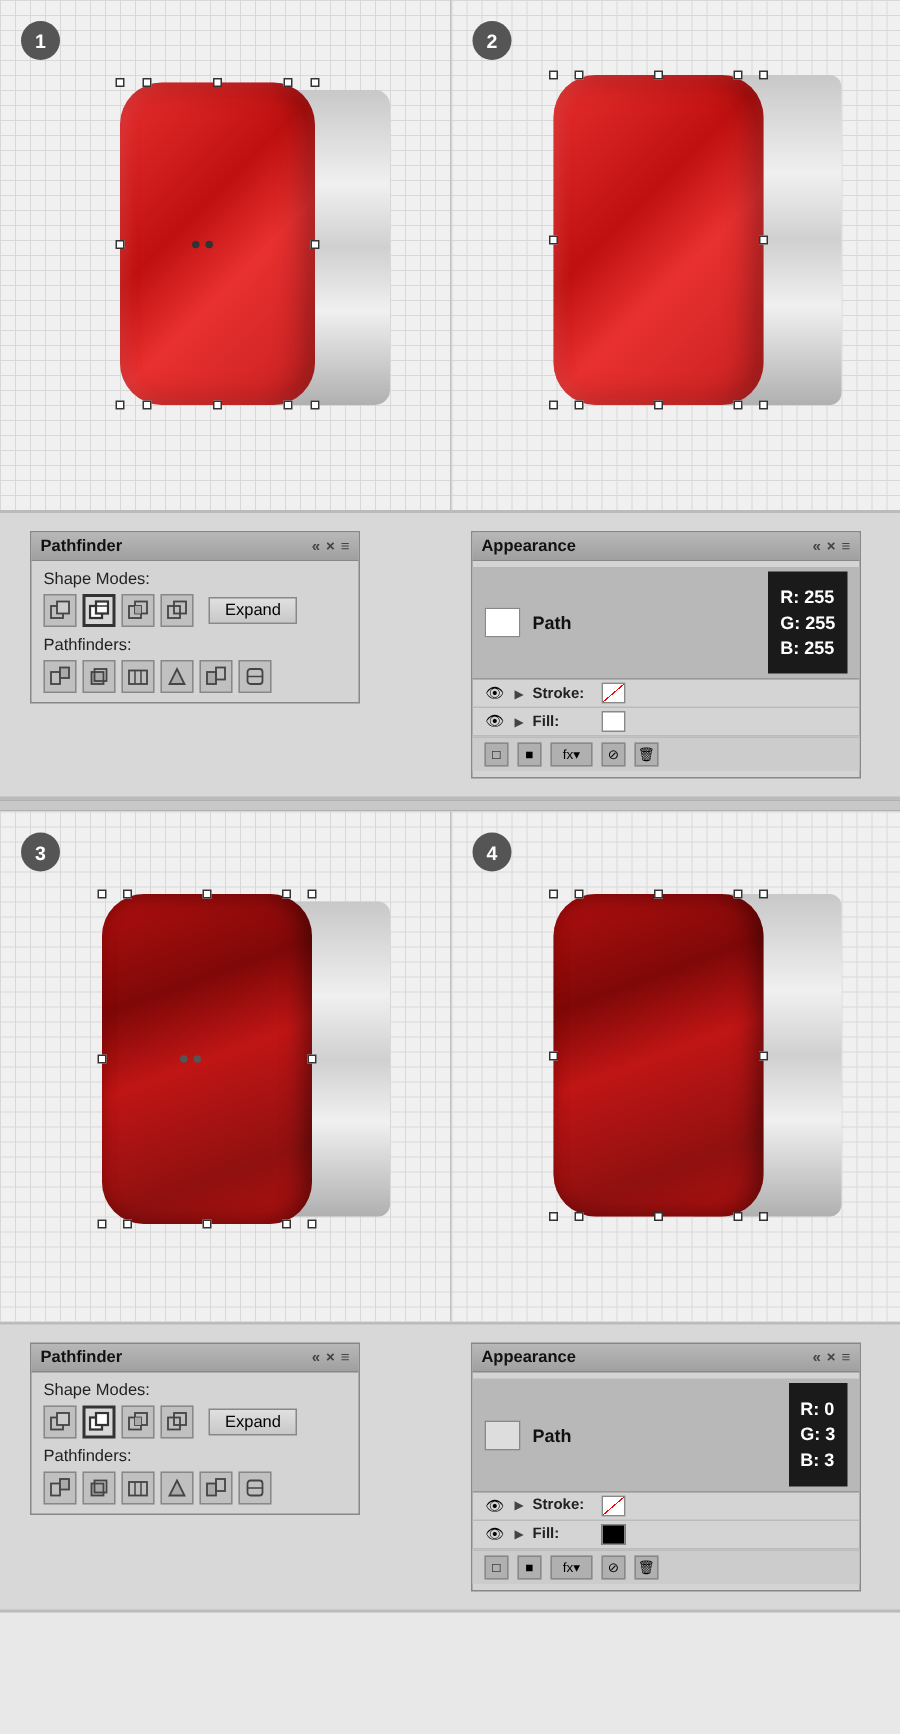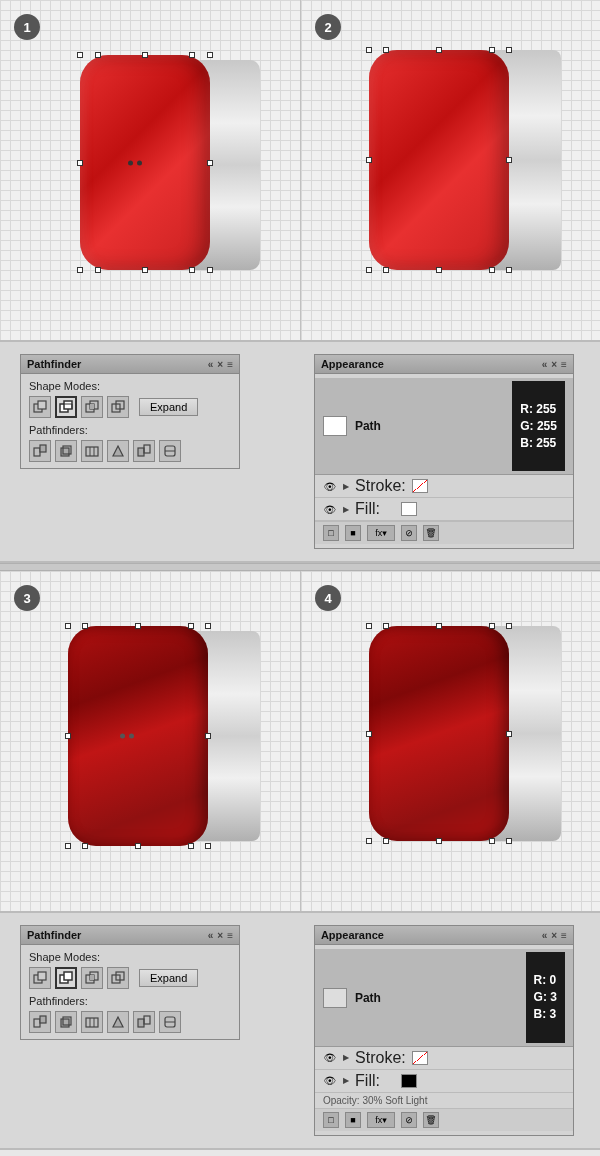--- a/index.html
+++ b/index.html
@@ -190,21 +190,21 @@
     .path-label {
       font-size: 12px;
       font-weight: bold;
       color: #111;
       flex: 1;
     }
 
     .rgb-box {
       background: #1a1a1a;
       color: white;
-      padding: 20px 8px;
+      padding: 9px 8px;
       font-size: 12px;
       font-weight: bold;
       line-height: 1.4;
     }
 
     .appearance-row {
       display: flex;
       align-items: center;
       padding: 2px 8px;
       border-bottom: 1px solid #bbb;
@@ -219,22 +219,22 @@
       justify-content: center;
       font-size: 10px;
     }
 
     .arrow-icon {
       font-size: 8px;
       color: #444;
     }
 
     .row-label {
-      font-size: 16px;
-      font-weight: normal;
+      font-size: 10px;
+      font-weight: bold;
       color: #222;
       min-width: 40px;
     }
 
     .stroke-swatch {
       width: 16px;
       height: 14px;
       background: white;
       border: 1px solid #888;
       position: relative;
@@ -690,23 +690,20 @@
             <div class="stroke-swatch"></div>
           </div>
 
           <div class="appearance-row">
             <span class="eye-icon">👁</span>
             <span class="arrow-icon">▶</span>
             <span class="row-label">Fill:</span>
             <div class="fill-swatch black"></div>
           </div>
 
-          <div class="opacity-row">
-            <span>Opacity: 30% Soft Light</span>
-          </div>
 
           <div class="appearance-footer">
             <div class="footer-icon">□</div>
             <div class="footer-icon">■</div>
             <div class="footer-icon" style="width:28px;">
               <span>fx▾</span>
             </div>
             <div class="footer-icon">⊘</div>
             <div class="footer-icon">🗑</div>
           </div>

